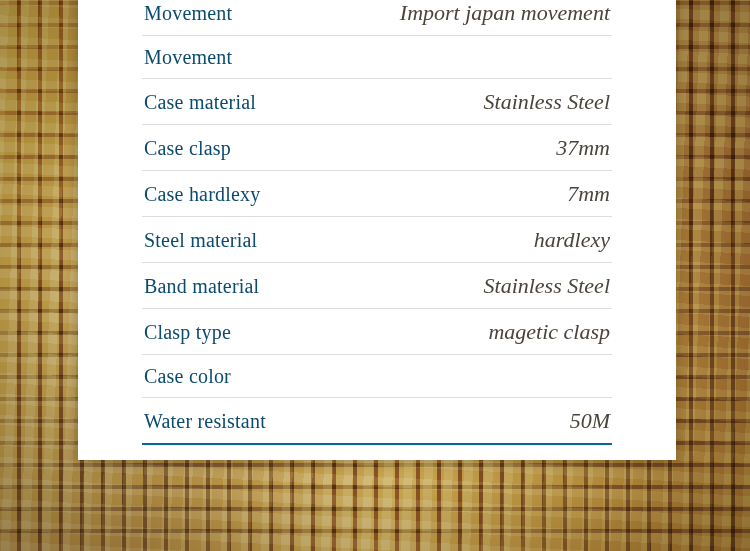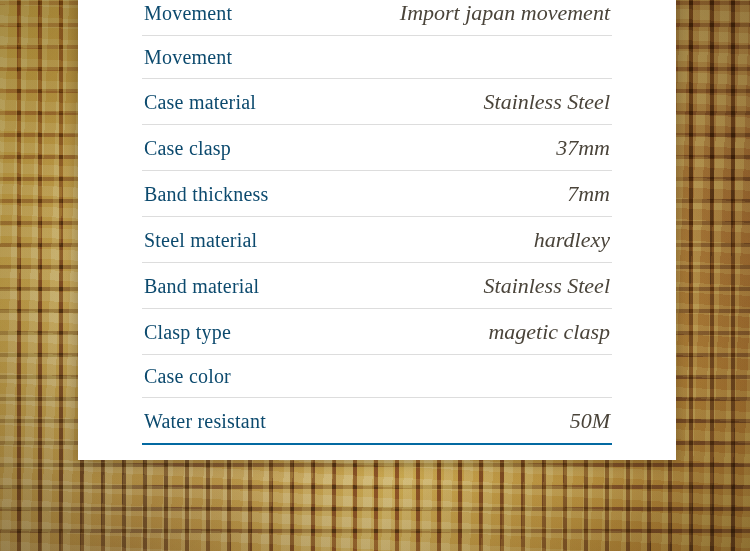--- a/index.html
+++ b/index.html
@@ -129,21 +129,21 @@
         <span class="spec-label">Case material</span>
         <span class="spec-value">Stainless Steel</span>
       </div>
 
       <div class="spec-row">
         <span class="spec-label">Case clasp</span>
         <span class="spec-value">37mm</span>
       </div>
 
       <div class="spec-row">
-        <span class="spec-label">Band thickness</span>
+        <span class="spec-label">Case hardlexy</span>
         <span class="spec-value">7mm</span>
       </div>
 
       <div class="spec-row">
         <span class="spec-label">Steel material</span>
         <span class="spec-value">hardlexy</span>
       </div>
 
       <div class="spec-row">
         <span class="spec-label">Band material</span>

